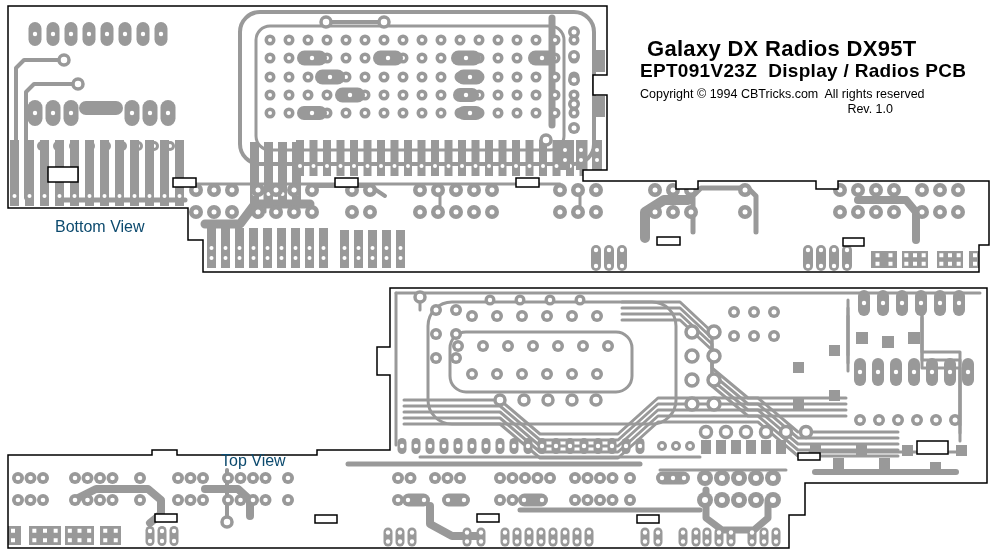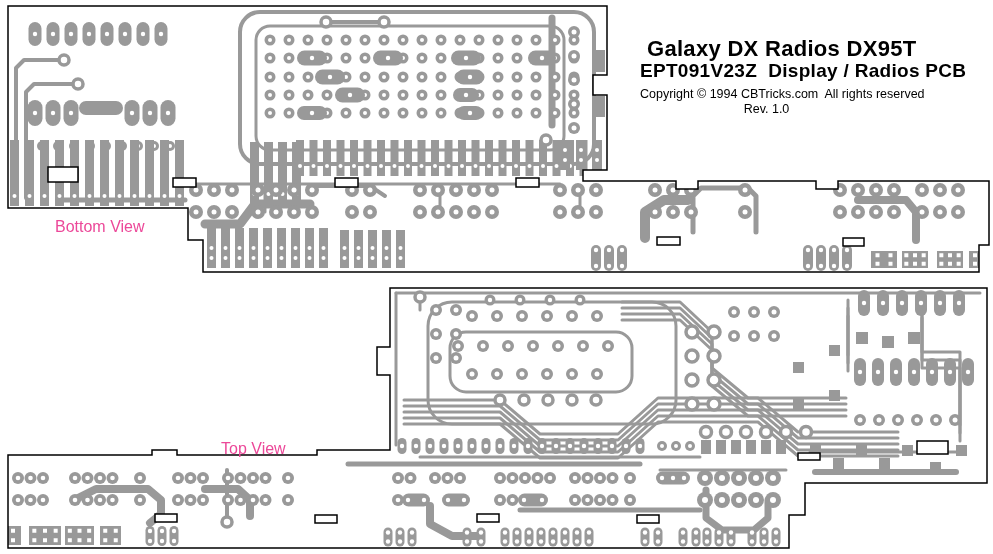--- a/index.html
+++ b/index.html
@@ -3,24 +3,24 @@
 <meta charset="utf-8">
 <style>
   html,body{margin:0;padding:0;background:#fff;}
   .stage{position:relative;width:993px;height:554px;background:#fff;overflow:hidden;
          font-family:"Liberation Sans",sans-serif;color:#000;}
   .stage svg{position:absolute;left:0;top:0;}
   .txt{position:absolute;white-space:pre;}
   .title1{left:640px;top:36px;font-size:22px;font-weight:bold;letter-spacing:.3px;margin-left:7px;}
   .title2{left:640px;top:60px;font-size:19px;font-weight:bold;letter-spacing:.3px;}
   .copyright{left:640px;top:87px;font-size:12.5px;}
-  .rev{left:640px;top:102px;width:253px;text-align:center;font-size:12.5px;}
-  .view-label{font-size:16px;color:#ec4899;}
+  .rev{left:640px;top:102px;width:253px;text-align:right;font-size:12.5px;}
+  .view-label{font-size:16px;color:#0c4a6e;}
   .bottom-view{left:55px;top:218px;}
-  .top-view{left:221px;top:440px;}
+  .top-view{left:221px;top:452px;}
 </style>
 </head>
 <body>
 
 <div class="stage">
   <svg id="pcb-svg" width="993" height="554" viewBox="0 0 993 554" xmlns="http://www.w3.org/2000/svg">
       <defs>
         <clipPath id="clip0">
           <path d="M8,6 H607 V75 H593 V95 H607 V170 H583 V181 H676 V189 H698 V181 H816 V189 H838 V181 H989 V245 H979 V272 H203 V240 H188 V208 H8 Z"></path>
         </clipPath>

